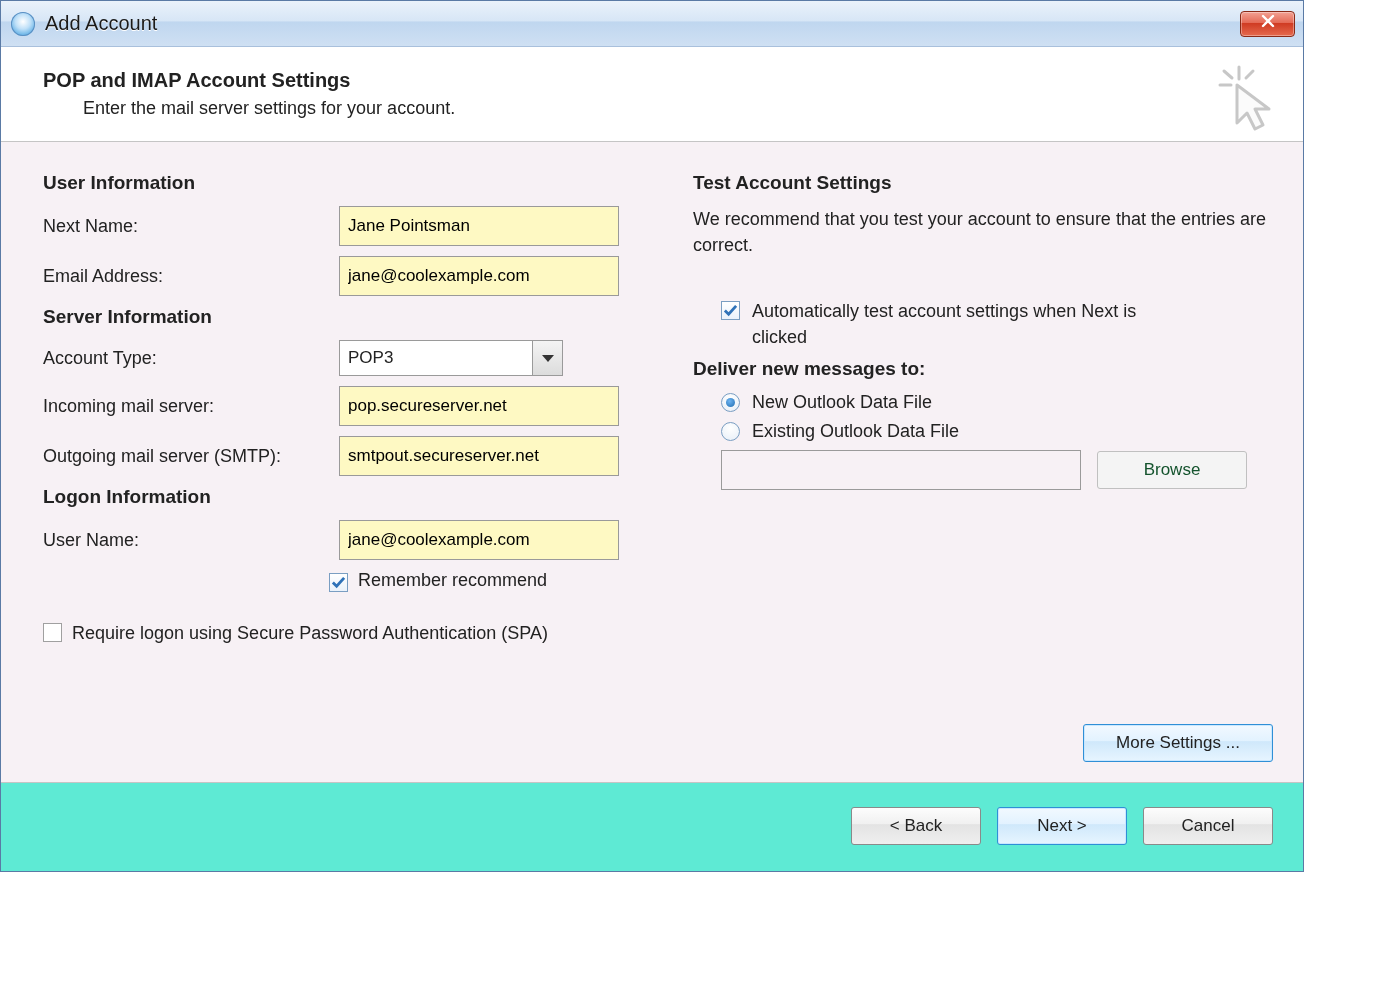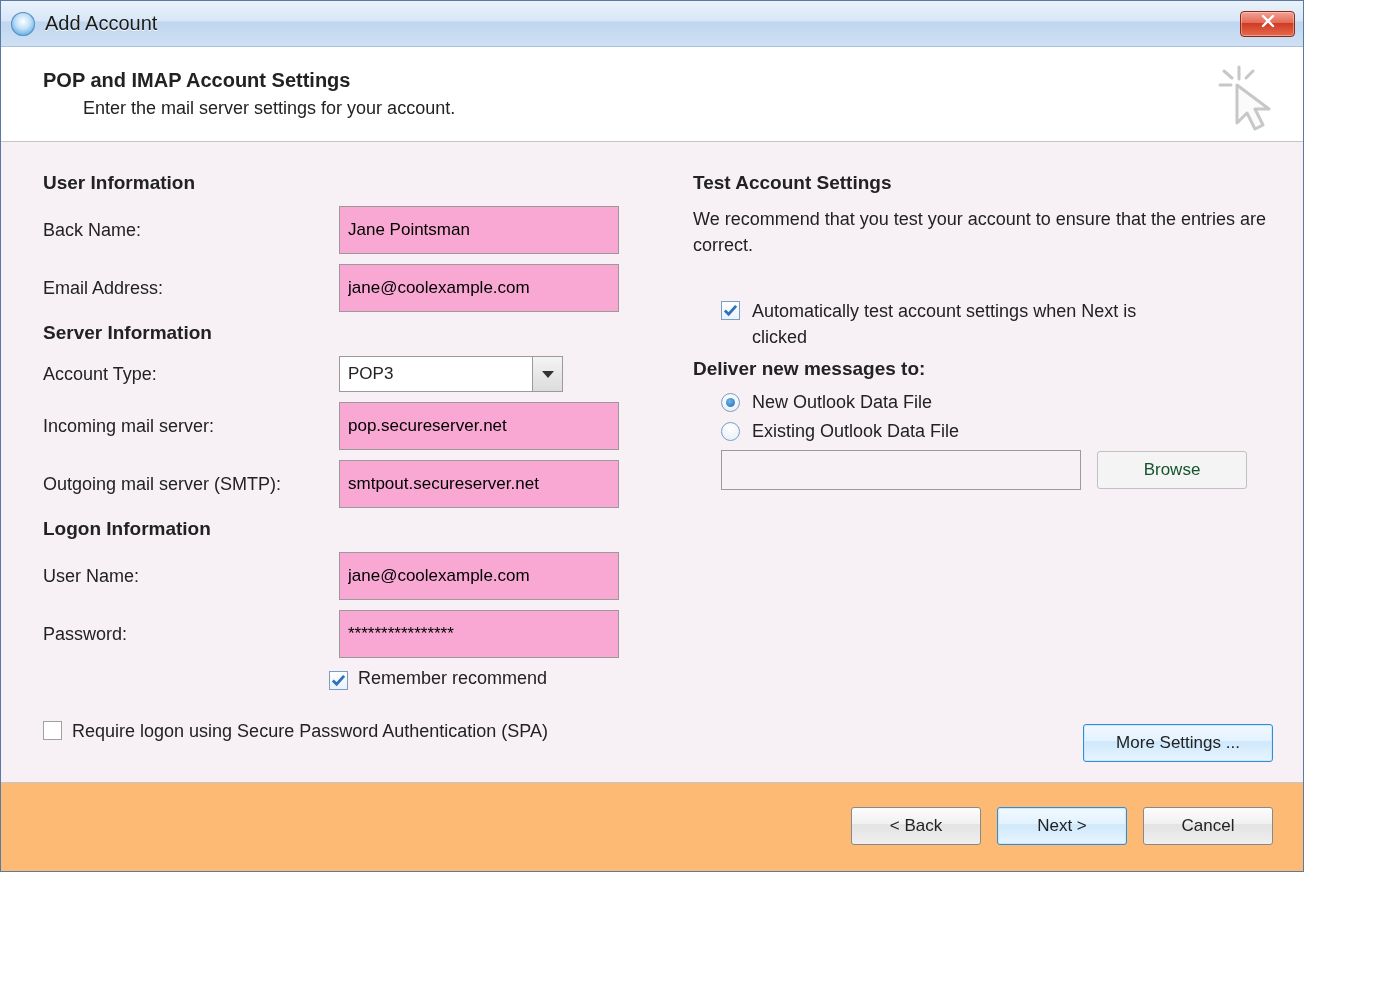--- a/index.html
+++ b/index.html
@@ -101,23 +101,23 @@
   }
   .form-row .lbl {
     width: 296px;
     font-size: 18px;
   }
   .form-row .ctrl {
     flex: 1;
   }
   input.txt {
     width: 280px;
-    height: 48px;
+    height: 40px;
     border: 1px solid #9a9a9a;
-    background: #f9a8d4;
+    background: #fef9c3;
     font-size: 17px;
     padding: 0 8px;
     font-family: inherit;
   }
 
   .select-wrap {
     width: 224px; height: 36px;
     border: 1px solid #9a9a9a;
     background: #fff;
     display: flex;
@@ -251,21 +251,21 @@
     bottom: 10px;
   }
 
   
   .footer {
     border-top: 1px solid #c5c5c5;
     padding: 24px 30px 26px 30px;
     display: flex;
     justify-content: flex-end;
     gap: 16px;
-    background: #fdba74;
+    background: #5eead4;
   }
   .footer .btn { width: 130px; }
 </style>
 </head>
 <body>
 
 <div class="window">
 
   <div class="titlebar">
     <div class="app-icon"></div>
@@ -295,21 +295,21 @@
     </div>
   </div>
 
   <div class="body-area">
 
     <div class="col-left">
 
       <div class="section-title">User Information</div>
 
       <div class="form-row">
-        <div class="lbl">Back Name:</div>
+        <div class="lbl">Next Name:</div>
         <div class="ctrl"><input class="txt" type="text" value="Jane Pointsman" style=""></div>
       </div>
 
       <div class="form-row">
         <div class="lbl">Email Address:</div>
         <div class="ctrl"><input class="txt" type="text" value="jane@coolexample.com" style=""></div>
       </div>
 
       <div class="section-title">Server Information</div>
 
@@ -335,24 +335,20 @@
         <div class="ctrl"><input class="txt" type="text" value="smtpout.secureserver.net" style=""></div>
       </div>
 
       <div class="section-title">Logon Information</div>
 
       <div class="form-row">
         <div class="lbl">User Name:</div>
         <div class="ctrl"><input class="txt" type="text" value="jane@coolexample.com" style=""></div>
       </div>
 
-      <div class="form-row">
-        <div class="lbl">Password:</div>
-        <div class="ctrl"><input class="txt" type="text" value="****************" style=""></div>
-      </div>
 
       <div class="check-row indent-right">
         <span class="checkbox checked">
           <svg viewBox="0 0 16 16">
               <path d="M2 8 L6 12 L14 3"></path>
             </svg>
         </span>
         <span>Remember recommend</span>
       </div>
 

